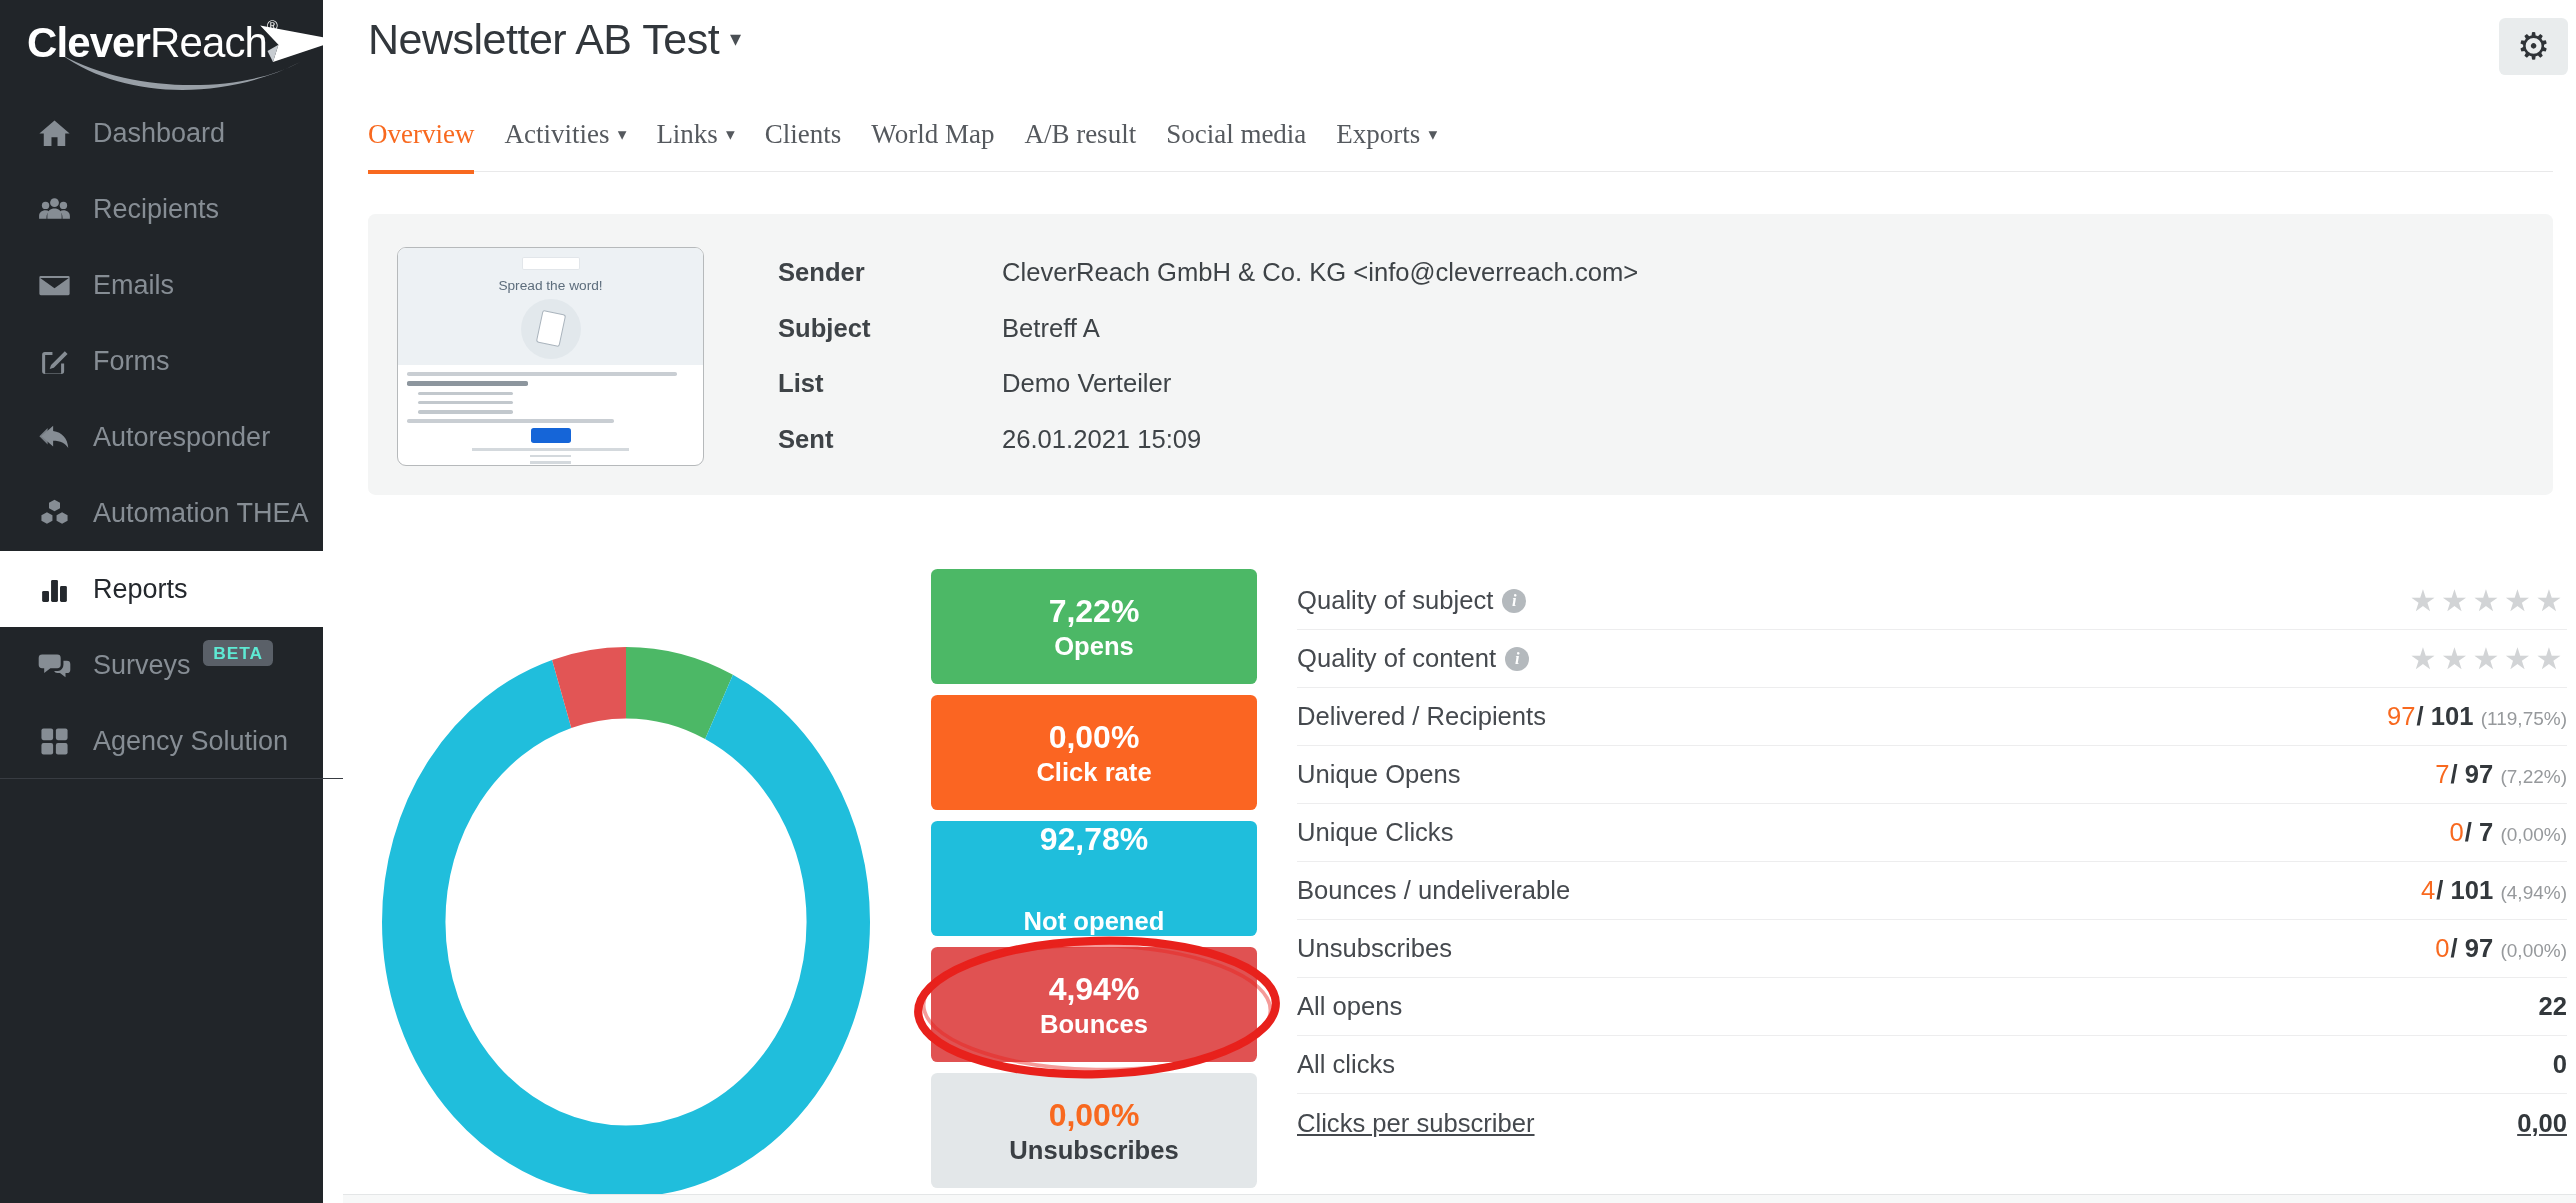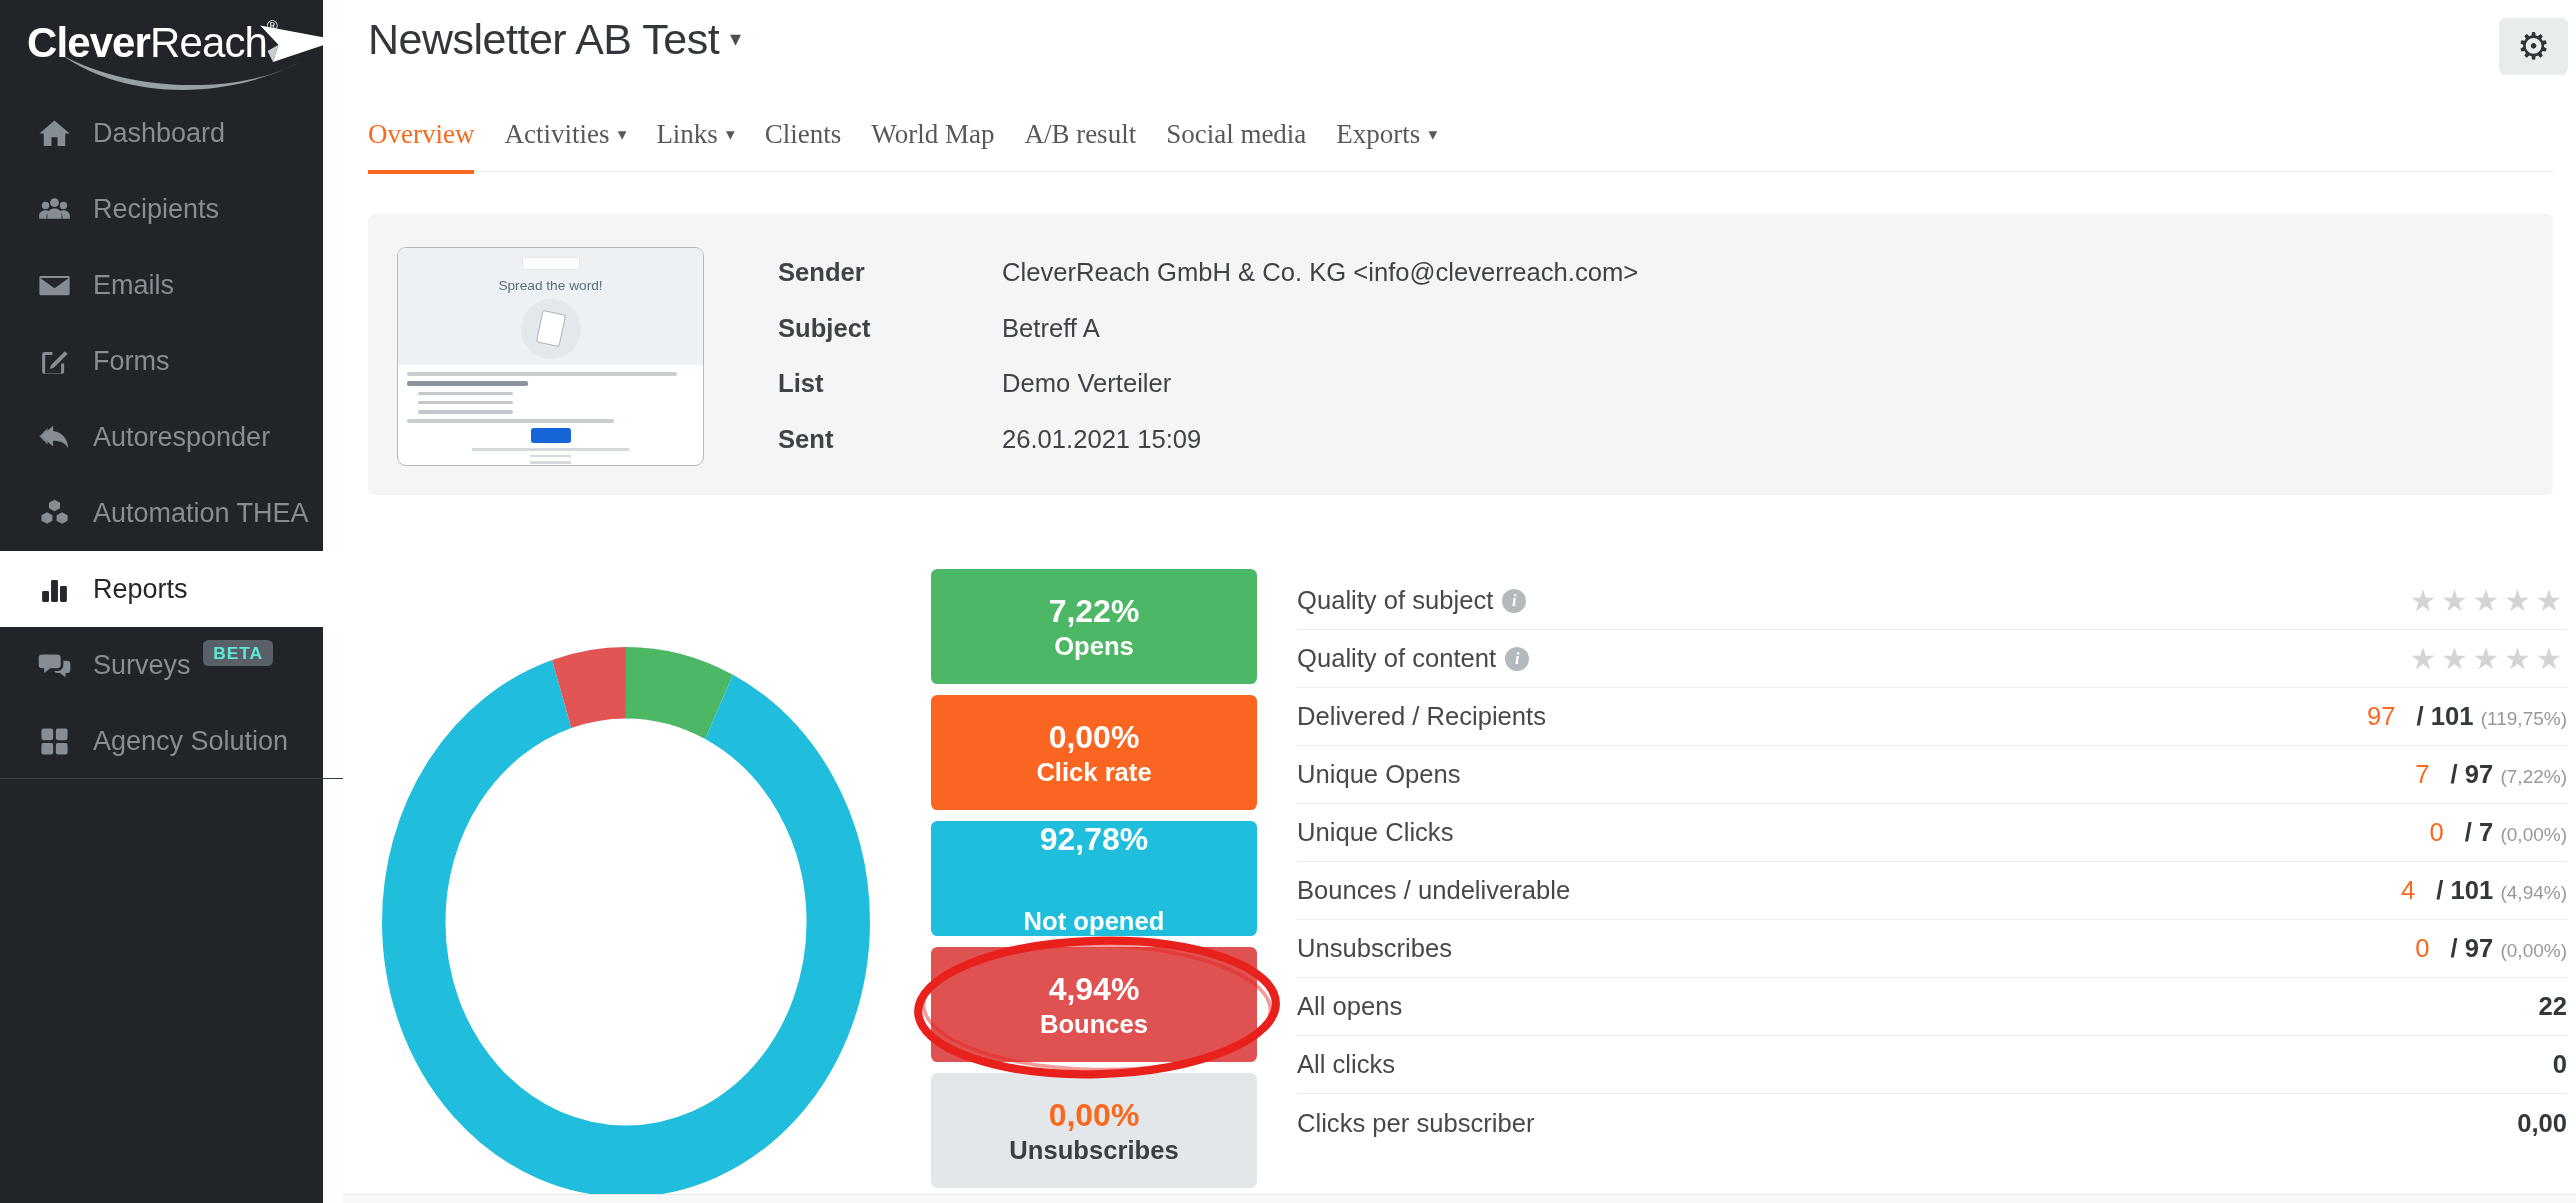--- a/index.html
+++ b/index.html
@@ -81,30 +81,30 @@
   .sbox .l { font-size:25.6px; font-weight:bold; line-height:1.25; }
   .box-gray .v { color:#f8691f; }
   .box-gray .l { color:#3a3f44; }
   .annotation { position:absolute; left:909px; top:926px; width:376px; height:163px;
     pointer-events:none; z-index:4; }
 
   
   .stats { position:absolute; left:1297px; top:572px; width:1270px; }
   .srow { height:58px; display:flex; align-items:center; justify-content:space-between;
     border-bottom:0.9px solid #ededee; font-size:25.6px; color:#45494e; }
-  .srow:last-child { border-bottom:none; }
+  .srow:last-child { border-bottom:none;text-decoration:underline; }
   .slabel { display:flex; align-items:center; }
   .info-i { width:24px; height:24px; border-radius:50%; background:#b4b9bd; color:#fff;
     font-size:16.4px; font-weight:bold; text-align:center; line-height:24px; margin-left:9px;
     display:none; cursor:pointer; font-family:"Liberation Serif","DejaVu Serif",serif; font-style:italic;}
   .has-info .info-i { display:inline-block; }
   .sval { display:flex; align-items:baseline; white-space:nowrap; }
   .stars { font-size:30px; color:#d2d4d6; letter-spacing:4.6px; line-height:1; }
   .num { color:#f8691f; font-weight:normal; }
-  .denom { color:#33383c; font-weight:bold; margin-left:21px; }
+  .denom { color:#33383c; font-weight:bold; margin-left:1px; }
   .pct { color:#96999c; font-size:19px; margin-left:7.3px; }
   .plain { color:#33383c; font-weight:bold; }
   .sval span:empty { display:none; }
 
   .page-bottom-line { position:absolute; left:343px; top:1194px; width:2233px; height:0.9px; background:#e4e6e7; }
   .page-bottom-fill { position:absolute; left:343px; top:1195px; width:2233px; height:9px; background:#f7f8f8; }
 </style>
 </head>
 <body>
 

